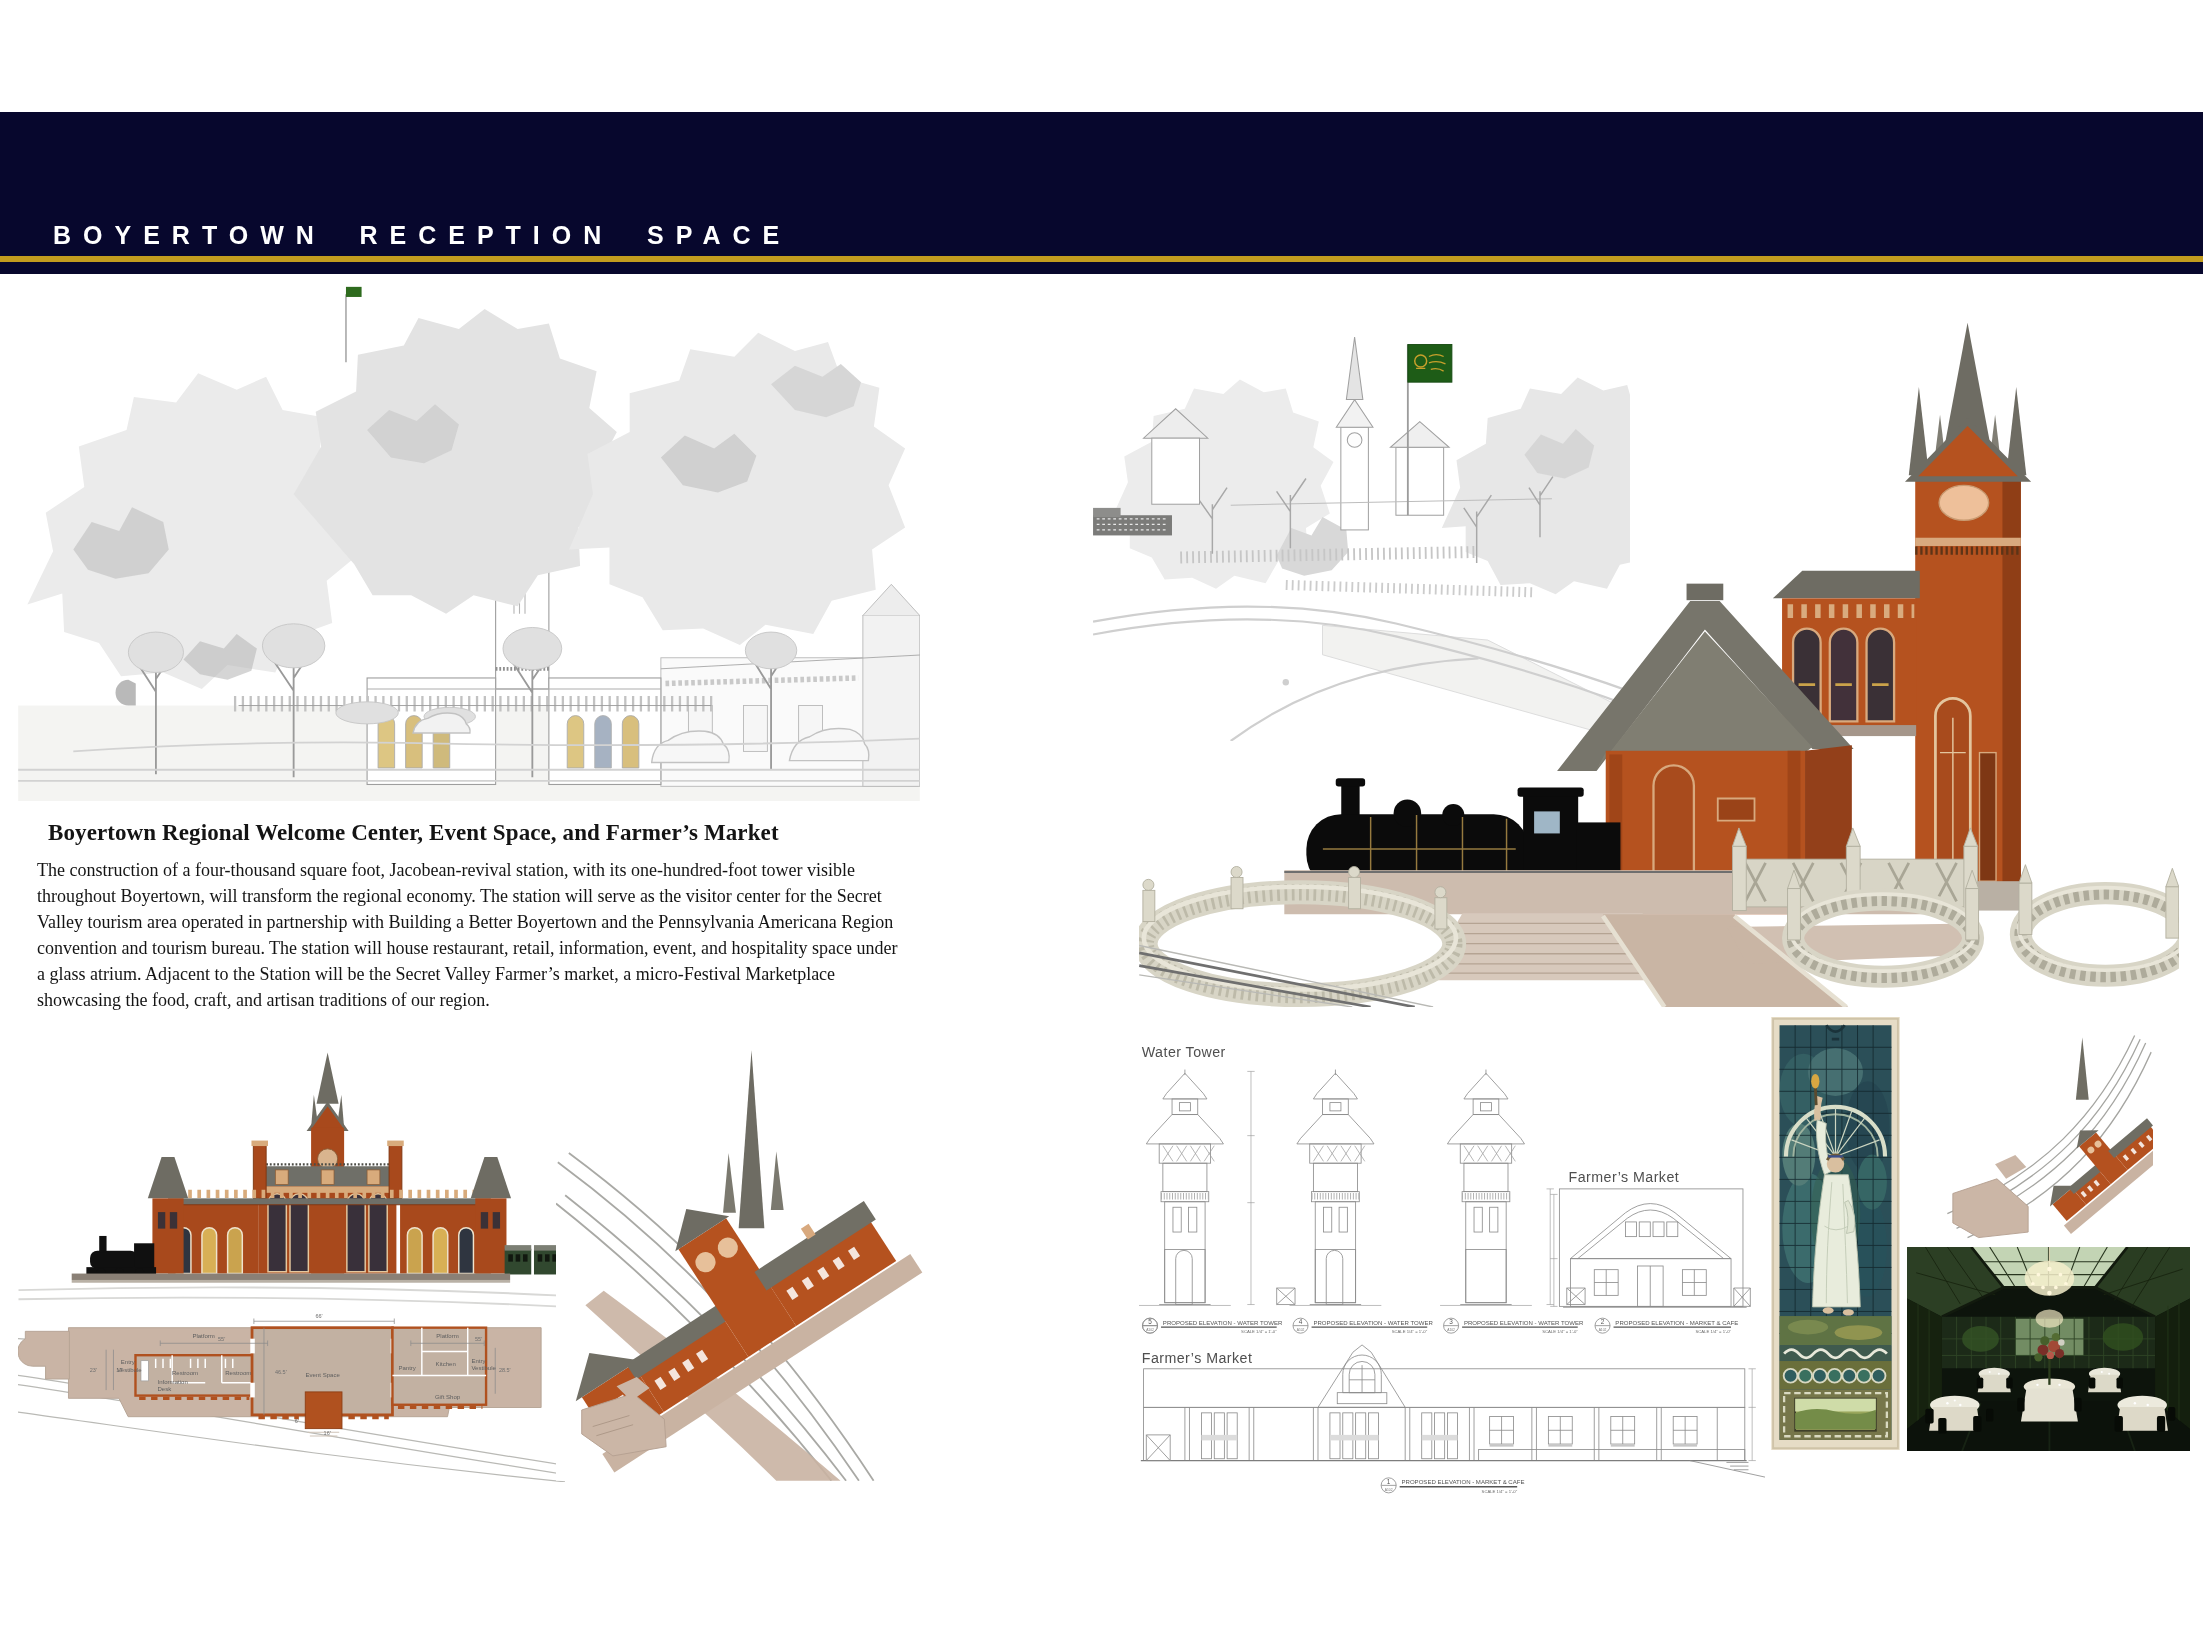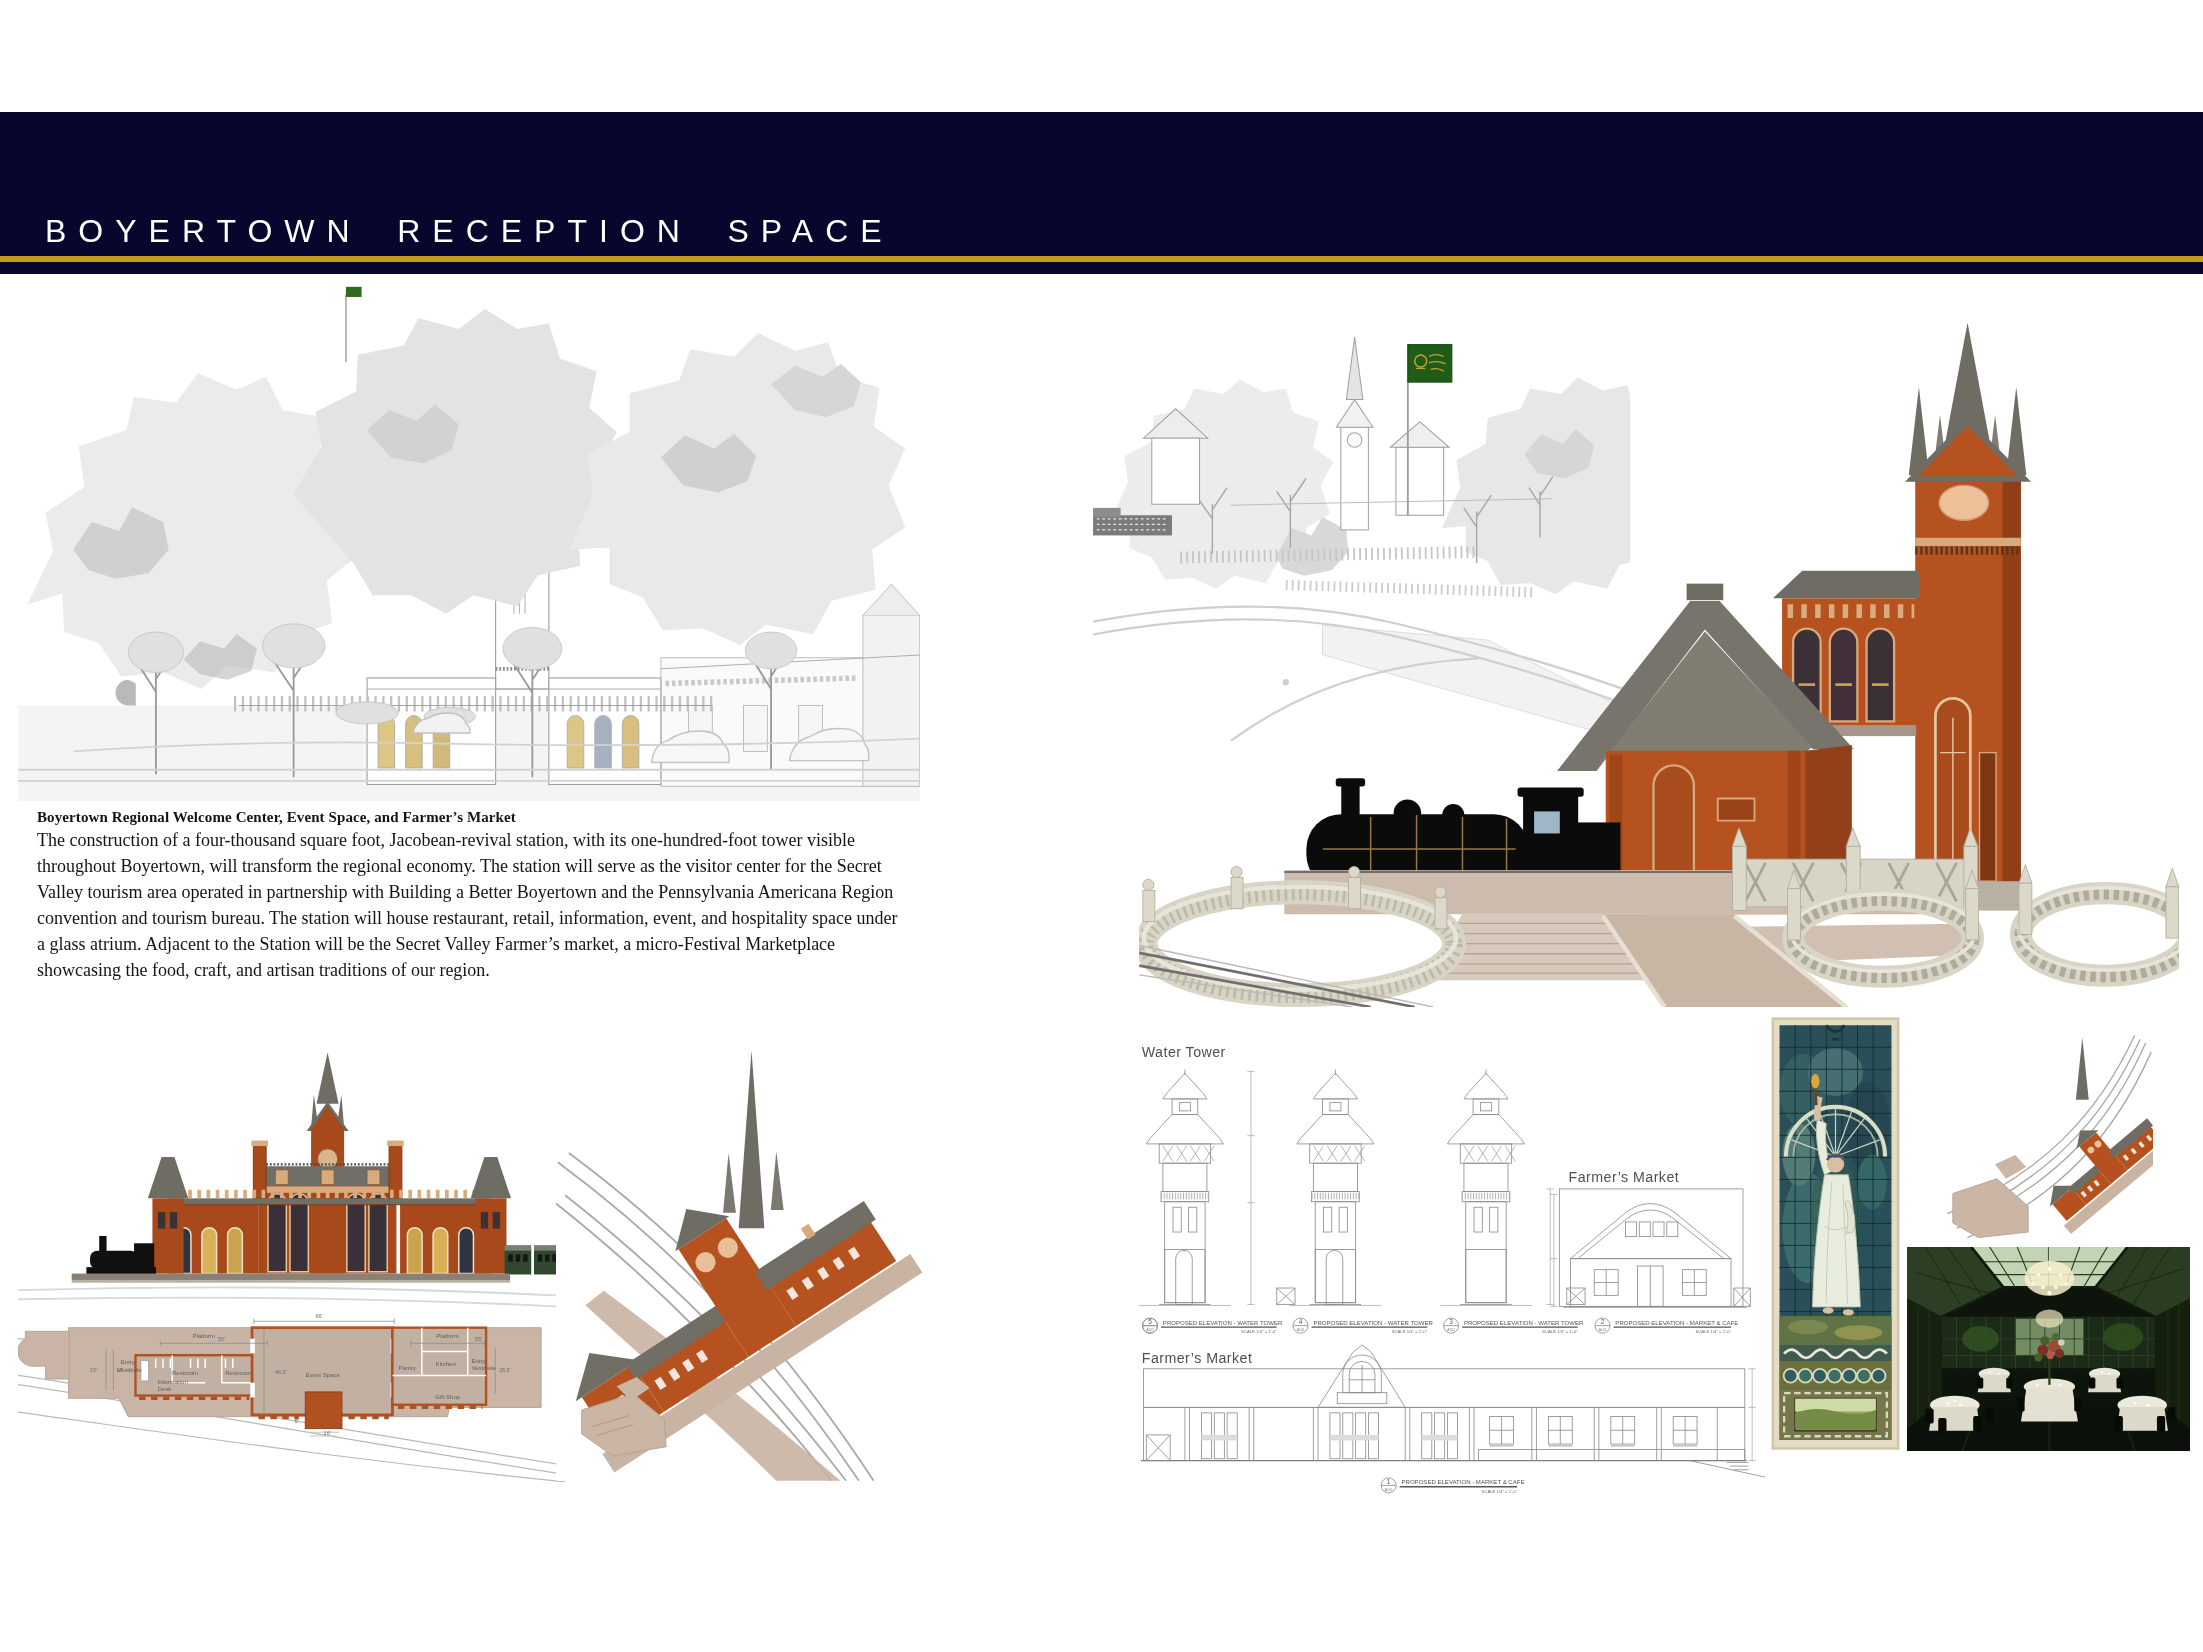--- a/index.html
+++ b/index.html
@@ -1,24 +1,24 @@
 <!DOCTYPE html>
 <html style="font-size:14.7px"><head>
 <meta charset="utf-8">
 <style>
   html,body{margin:0;padding:0;background:#888;}
   .page{position:relative;width:2204px;height:1653px;background:#ffffff;overflow:hidden;
         font-family:"Liberation Sans",sans-serif;}
   .abs{position:absolute;}
   .band{left:0;top:112px;width:2204px;height:162px;background:#07072d;}
   .goldstripe{left:0;top:256px;width:2204px;height:6.4px;background:#c29c1e;}
-  .pagetitle{left:41px;top:209px;margin:4px;color:#ffffff;font-size:32px;font-weight:400;
+  .pagetitle{left:41px;top:209px;margin:12px;color:#ffffff;font-size:25px;font-weight:700;
              letter-spacing:12px;word-spacing:14.7px;white-space:nowrap;}
   .desc{left:37px;top:809px;width:871px;color:#141414;font-family:"Liberation Serif",serif;}
-  .desc h2{margin:0;font-size:15px;font-weight:700;letter-spacing:0.1px;}
+  .desc h2{margin:11px;font-size:23px;font-weight:700;letter-spacing:0.1px;}
   .desc p{margin:0.9px 0 0 0;font-size:18px;line-height:26px;}
   svg text{font-family:"Liberation Sans",sans-serif;fill:#4a4a4a;}
   .biglabel{font-size:15.5px;fill:#4f4f4f;letter-spacing:.5px;}
   .tb-label{font-size:6.6px;fill:#555;}
   .tb-scale{font-size:4.6px;fill:#6a6a6a;}
   .tb-num{font-size:7px;fill:#555;}
   .tb-sheet{font-size:3.6px;fill:#777;}
   .fp{font-size:6.6px;fill:#5f5f5f;}
   .fpd{font-size:6px;fill:#6e6e6e;}
   .ln{stroke:#8c8c8c;fill:none;stroke-width:.9;}

